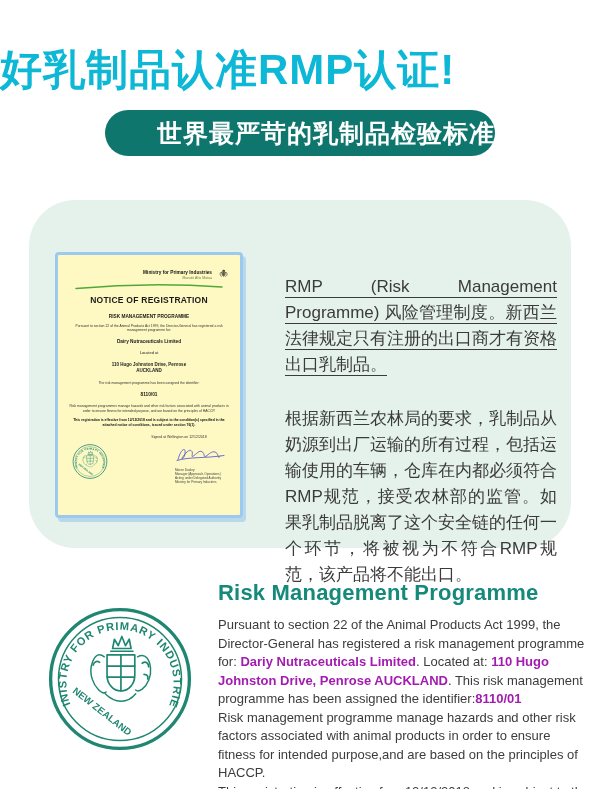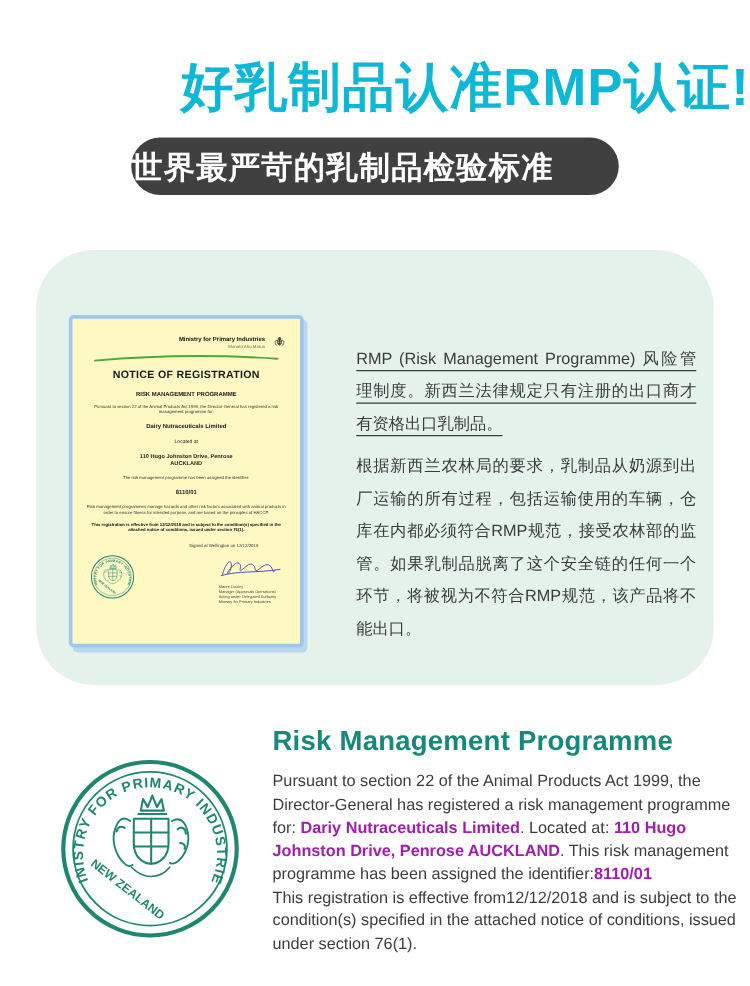--- a/index.html
+++ b/index.html
@@ -7,28 +7,28 @@
     position:relative;
     width:600px;height:789px;
     margin:0 auto;
     background:#ffffff;
     overflow:hidden;
     font-family:"Liberation Sans","DejaVu Sans",sans-serif;
   }
   
   .main-title{
     position:absolute;left:0;top:42px;width:600px;
-    margin:0;text-align:right;
+    margin:0;text-align:left;
     font-size:42px;font-weight:900;letter-spacing:1px;
     color:#0db7d6;
   }
   .subtitle-pill{
     position:absolute;left:105px;top:110px;width:390px;height:46px;
-    background:#404040;border-radius:23px;
-    display:flex;align-items:center;justify-content:flex-start;
+    background:#0f766e;border-radius:23px;
+    display:flex;align-items:center;justify-content:flex-end;
     color:#ffffff;font-size:25px;font-weight:800;letter-spacing:1px;
   }
   
   .info-panel{
     position:absolute;left:29px;top:200px;width:542px;height:348px;
     background:#e5f2ec;border-radius:46px;
   }
   
   .certificate{
     position:absolute;left:26px;top:52px;width:182px;height:260px;
@@ -67,30 +67,30 @@
   }
   .cert-stamp{color:#1e8671;}
   .cert-sigblock{text-align:left;}
   .cert-sig-lines{font-size:6.3px;color:#444;line-height:8px;margin-top:2px;}
   
   .panel-right{position:absolute;left:256px;top:52px;width:272px;}
   .panel-heading{
     margin:0;font-size:27px;font-weight:900;color:#15897a;letter-spacing:.5px;
   }
   .para{
-    margin:0;color:#3b3b3b;font-size:13px;line-height:26px;
+    margin:0;color:#3b3b3b;font-size:17px;line-height:26px;
     text-align:justify;
   }
   .para.underlined{
     margin-top:22px;
     text-decoration:underline;
     text-underline-offset:5px;
     text-decoration-thickness:1px;
   }
-  .para.plain{margin-top:8px;}
+  .para.plain{margin-top:28px;}
   
   .big-seal{position:absolute;left:46px;top:605px;width:148px;height:148px;color:#1e8671;}
   .rmp-section{position:absolute;left:218px;top:580px;width:372px;}
   .rmp-heading{margin:0;font-size:22px;font-weight:900;color:#15897a;letter-spacing:.2px;}
   .rmp-text{margin:10px 0 0 0;font-size:13px;line-height:18.5px;color:#3c3c3c;}
   .rmp-text.cont{margin-top:0;}
   .blue-bold{color:#a21caf;font-weight:bold;}
 </style>
 </head>
 <body>
@@ -189,16 +189,17 @@
     </div>
   </section>
 
   <svg class="big-seal" width="148" height="148">
     <use href="#seal-symbol" width="148" height="148"></use>
   </svg>
 
   <section class="rmp-section">
     <h2 class="rmp-heading">Risk Management Programme</h2>
     <p class="rmp-text"><span>Pursuant to section 22 of the Animal Products Act 1999, the Director-General has registered a risk management programme for: </span><span class="blue-bold">Dariy Nutraceuticals Limited</span><span>. Located at: </span><span class="blue-bold">110 Hugo Johnston Drive, Penrose AUCKLAND</span><span>. This risk management programme has been assigned the identifier:</span><span class="blue-bold">8110/01</span></p>
+    <p class="rmp-text cont">Risk management programme manage hazards and other risk factors associated with animal products in order to ensure fitness for intended purpose,and are based on the principles of HACCP.</p>
     <p class="rmp-text cont">This registration is effective from12/12/2018 and is subject to the condition(s) specified in the attached notice of conditions, issued under section 76(1).</p>
   </section>
 
 </div>
 
 </body></html>

